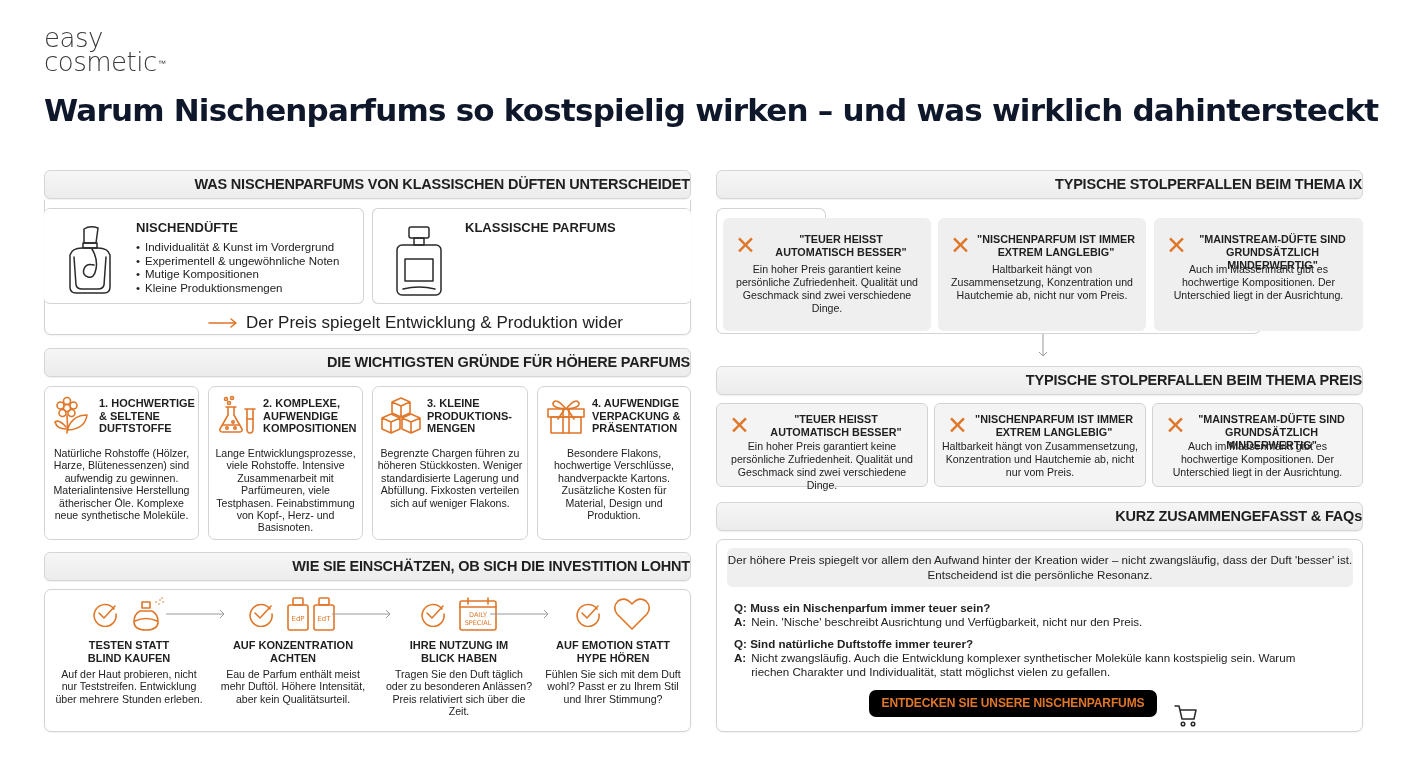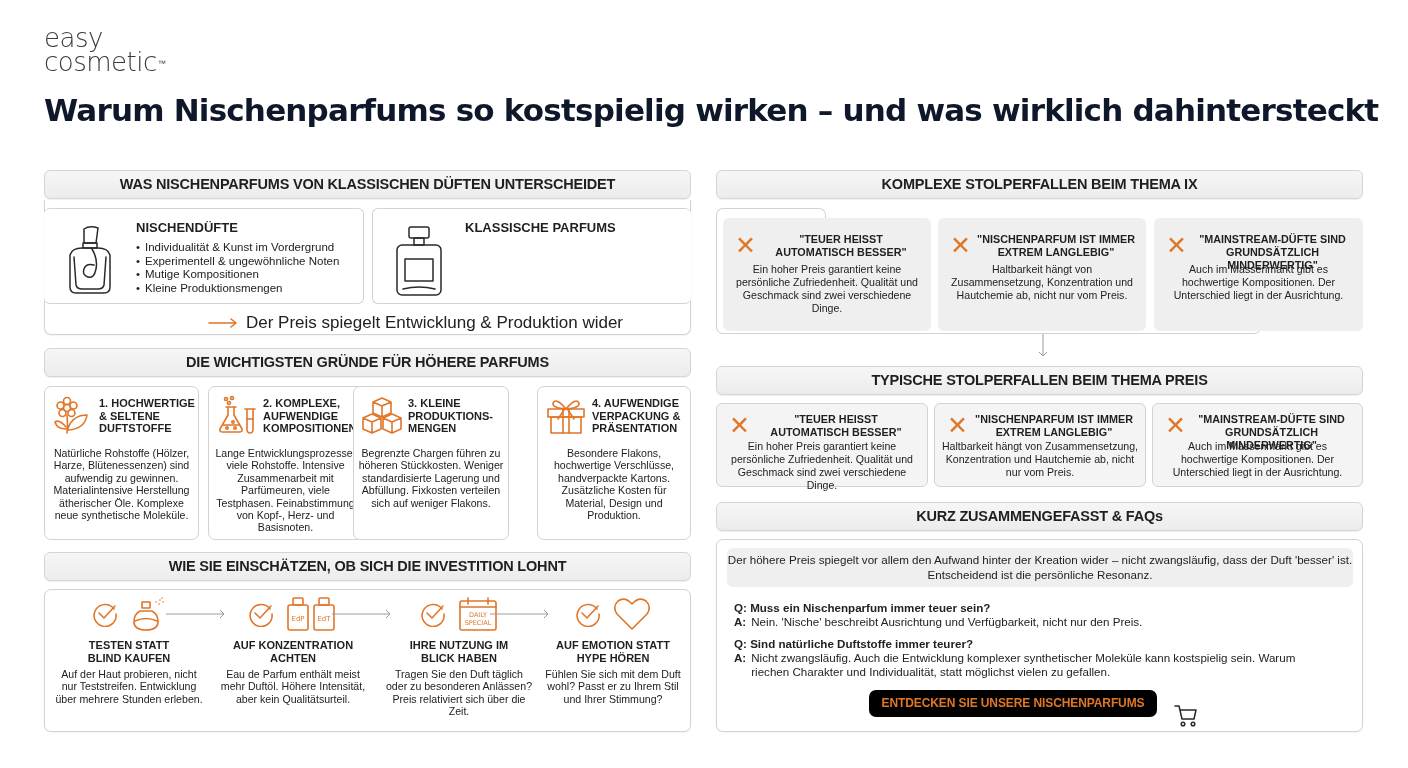--- a/index.html
+++ b/index.html
@@ -3,21 +3,21 @@
 <meta charset="utf-8">
 <style>
   * { box-sizing: border-box; margin: 0; padding: 0; }
   html, body { width: 1408px; height: 768px; background: #ffffff; overflow: hidden; }
   body { font-family: "Liberation Sans", "DejaVu Sans", sans-serif; color: #2b2b2b; position: relative; }
 
   .logo { position: absolute; left: 44px; top: 26px; font-family: "DejaVu Sans", sans-serif; color: #3a3a3a; font-size: 26px; line-height: 24px; letter-spacing: -0.5px; font-weight: 300; }
   .logo .tm { font-size: 8px; vertical-align: top; position: relative; top: 2px; margin-left: 1px; }
   .main-title { position: absolute; left: 44px; top: 92px; font-family: "DejaVu Sans", sans-serif; font-weight: 700; font-size: 31px; color: #0f172a; letter-spacing: -0.8px; white-space: nowrap; }
 
-  .sec-head { position: absolute; height: 29px; border: 1px solid #d5d5d5; border-radius: 6px; background: linear-gradient(#f6f6f6, #ececec); font-weight: 700; font-size: 14.5px; text-align: center; line-height: 27px; color: #1f1f1f; letter-spacing: -0.2px; box-shadow: 0 1px 1px rgba(0,0,0,0.06); }
+  .sec-head { position: absolute; height: 29px; border: 1px solid #d5d5d5; border-radius: 6px; background: linear-gradient(#f6f6f6, #ececec); font-weight: 700; font-size: 14.5px; text-align: right; line-height: 27px; color: #1f1f1f; letter-spacing: -0.2px; box-shadow: 0 1px 1px rgba(0,0,0,0.06); }
   .panel { position: absolute; border: 1px solid #d3d3d3; border-radius: 7px; background: #fff; box-shadow: 0 1px 2px rgba(0,0,0,0.05); }
 
   
   .cmp-card { position: absolute; top: 208px; height: 96px; border: 1px solid #d3d3d3; border-radius: 6px; background: #fff; }
   .cmp-card .ico { position: absolute; left: 18px; top: 14px; width: 56px; height: 76px; }
   .cmp-card h4 { position: absolute; left: 92px; top: 11px; font-size: 13px; font-weight: 700; color: #1f1f1f; }
   .cmp-card ul { position: absolute; left: 92px; top: 32px; list-style: none; font-size: 11.5px; line-height: 13.6px; color: #222; }
   .cmp-card li::before { content: "•"; margin-right: 5px; }
   .cmp-foot { position: absolute; left: 208px; top: 313px; font-size: 17px; color: #222; display: flex; align-items: center; gap: 8px; }
 
@@ -129,21 +129,21 @@
     <circle class="orange" cx="10" cy="33" r="1.2"></circle>
       <circle class="orange" cx="16" cy="27" r="1.2"></circle>
       <circle class="orange" cx="18" cy="33" r="1.2"></circle>
     <path class="orange" d="M28 14 H38 M30 14 V34 Q30 38 33 38 Q36 38 36 34 V14"></path>
     <path class="orange" d="M30 24 H36"></path>
   </svg>
   <h4><span>2. KOMPLEXE,</span><br><span>AUFWENDIGE</span><br><span>KOMPOSITIONEN</span></h4>
   <p>Lange Entwicklungsprozesse, viele Rohstoffe. Intensive Zusammenarbeit mit Parfümeuren, viele Testphasen. Feinabstimmung von Kopf-, Herz- und Basisnoten.</p>
 </div>
 
-<div class="reason" style="left:353px;width:156px;">
+<div class="reason" style="left:372px;width:156px;">
   <svg class="ico" viewBox="0 0 40 40">
     <path class="orange" d="M20 3 L29 7 L29 18 L20 22 L11 18 L11 7 Z M11 7 L20 11 L29 7 M20 11 V22"></path>
     <path class="orange" d="M10 19 L19 23 L19 34 L10 38 L1 34 L1 23 Z M1 23 L10 27 L19 23 M10 27 V38"></path>
     <path class="orange" d="M30 19 L39 23 L39 34 L30 38 L21 34 L21 23 Z M21 23 L30 27 L39 23 M30 27 V38"></path>
   </svg>
   <h4><span>3. KLEINE</span><br><span>PRODUKTIONS-</span><br><span>MENGEN</span></h4>
   <p>Begrenzte Chargen führen zu höheren Stückkosten. Weniger standardisierte Lagerung und Abfüllung. Fixkosten verteilen sich auf weniger Flakons.</p>
 </div>
 
 <div class="reason" style="left:537px;width:154px;">
@@ -234,21 +234,21 @@
         <path class="orange" d="M7 12 L12 17 L23 5"></path>
       </svg>
     <svg width="38" height="34" viewBox="0 0 38 34">
         <path class="orange" d="M19 32 L4 17 Q-1 10 5 4 Q12 -1 19 7 Q26 -1 33 4 Q39 10 34 17 Z"></path>
       </svg>
   </div>
   <h5><span>AUF EMOTION STATT</span><br><span>HYPE HÖREN</span></h5>
   <p>Fühlen Sie sich mit dem Duft wohl? Passt er zu Ihrem Stil und Ihrer Stimmung?</p>
 </div>
 
-<div class="sec-head" style="left:716px;top:170px;width:647px;">KOMPLEXE STOLPERFALLEN BEIM THEMA IX</div>
+<div class="sec-head" style="left:716px;top:170px;width:647px;">TYPISCHE STOLPERFALLEN BEIM THEMA IX</div>
 <div class="panel" style="left:716px;top:208px;width:110px;height:20px;border-bottom:none;border-radius:7px 7px 0 0;box-shadow:none;"></div>
 <div class="panel" style="left:716px;top:222px;width:545px;height:112px;border-top:none;border-radius:0 0 7px 7px;box-shadow:none;"></div>
 
 <div class="pit" style="left:723px;top:218px;width:208px;height:113px;">
   <span class="x" style="top:15px;">✕</span>
   <h5 style="top:15px;"><span>"TEUER HEISST</span><br><span>AUTOMATISCH BESSER"</span></h5>
   <p style="top:45px;">Ein hoher Preis garantiert keine persönliche Zufriedenheit. Qualität und Geschmack sind zwei verschiedene Dinge.</p>
 </div>
 <div class="pit" style="left:938px;top:218px;width:208px;height:113px;">
   <span class="x" style="top:15px;">✕</span>

